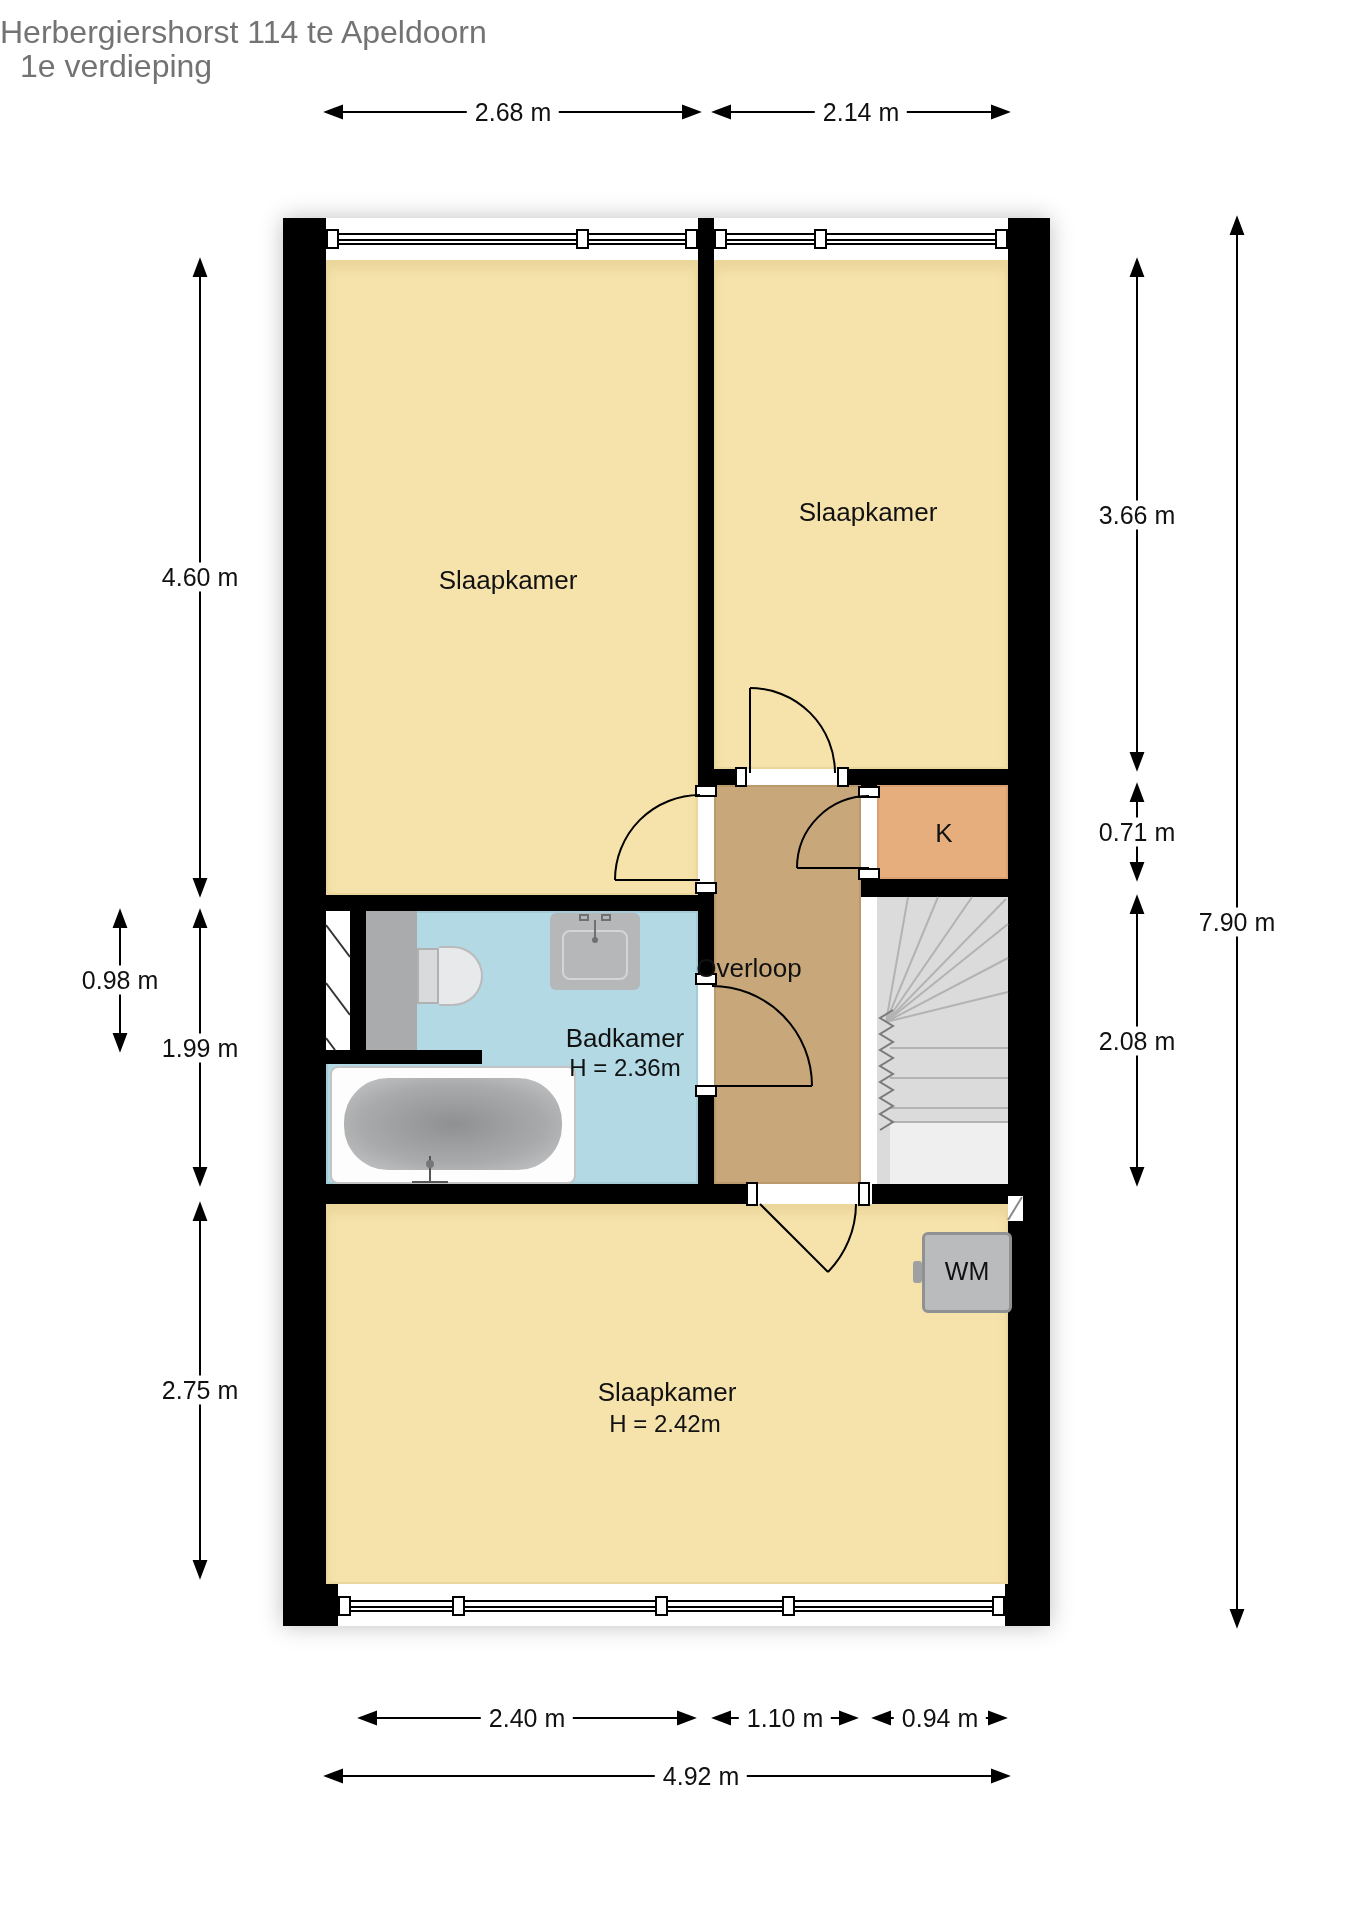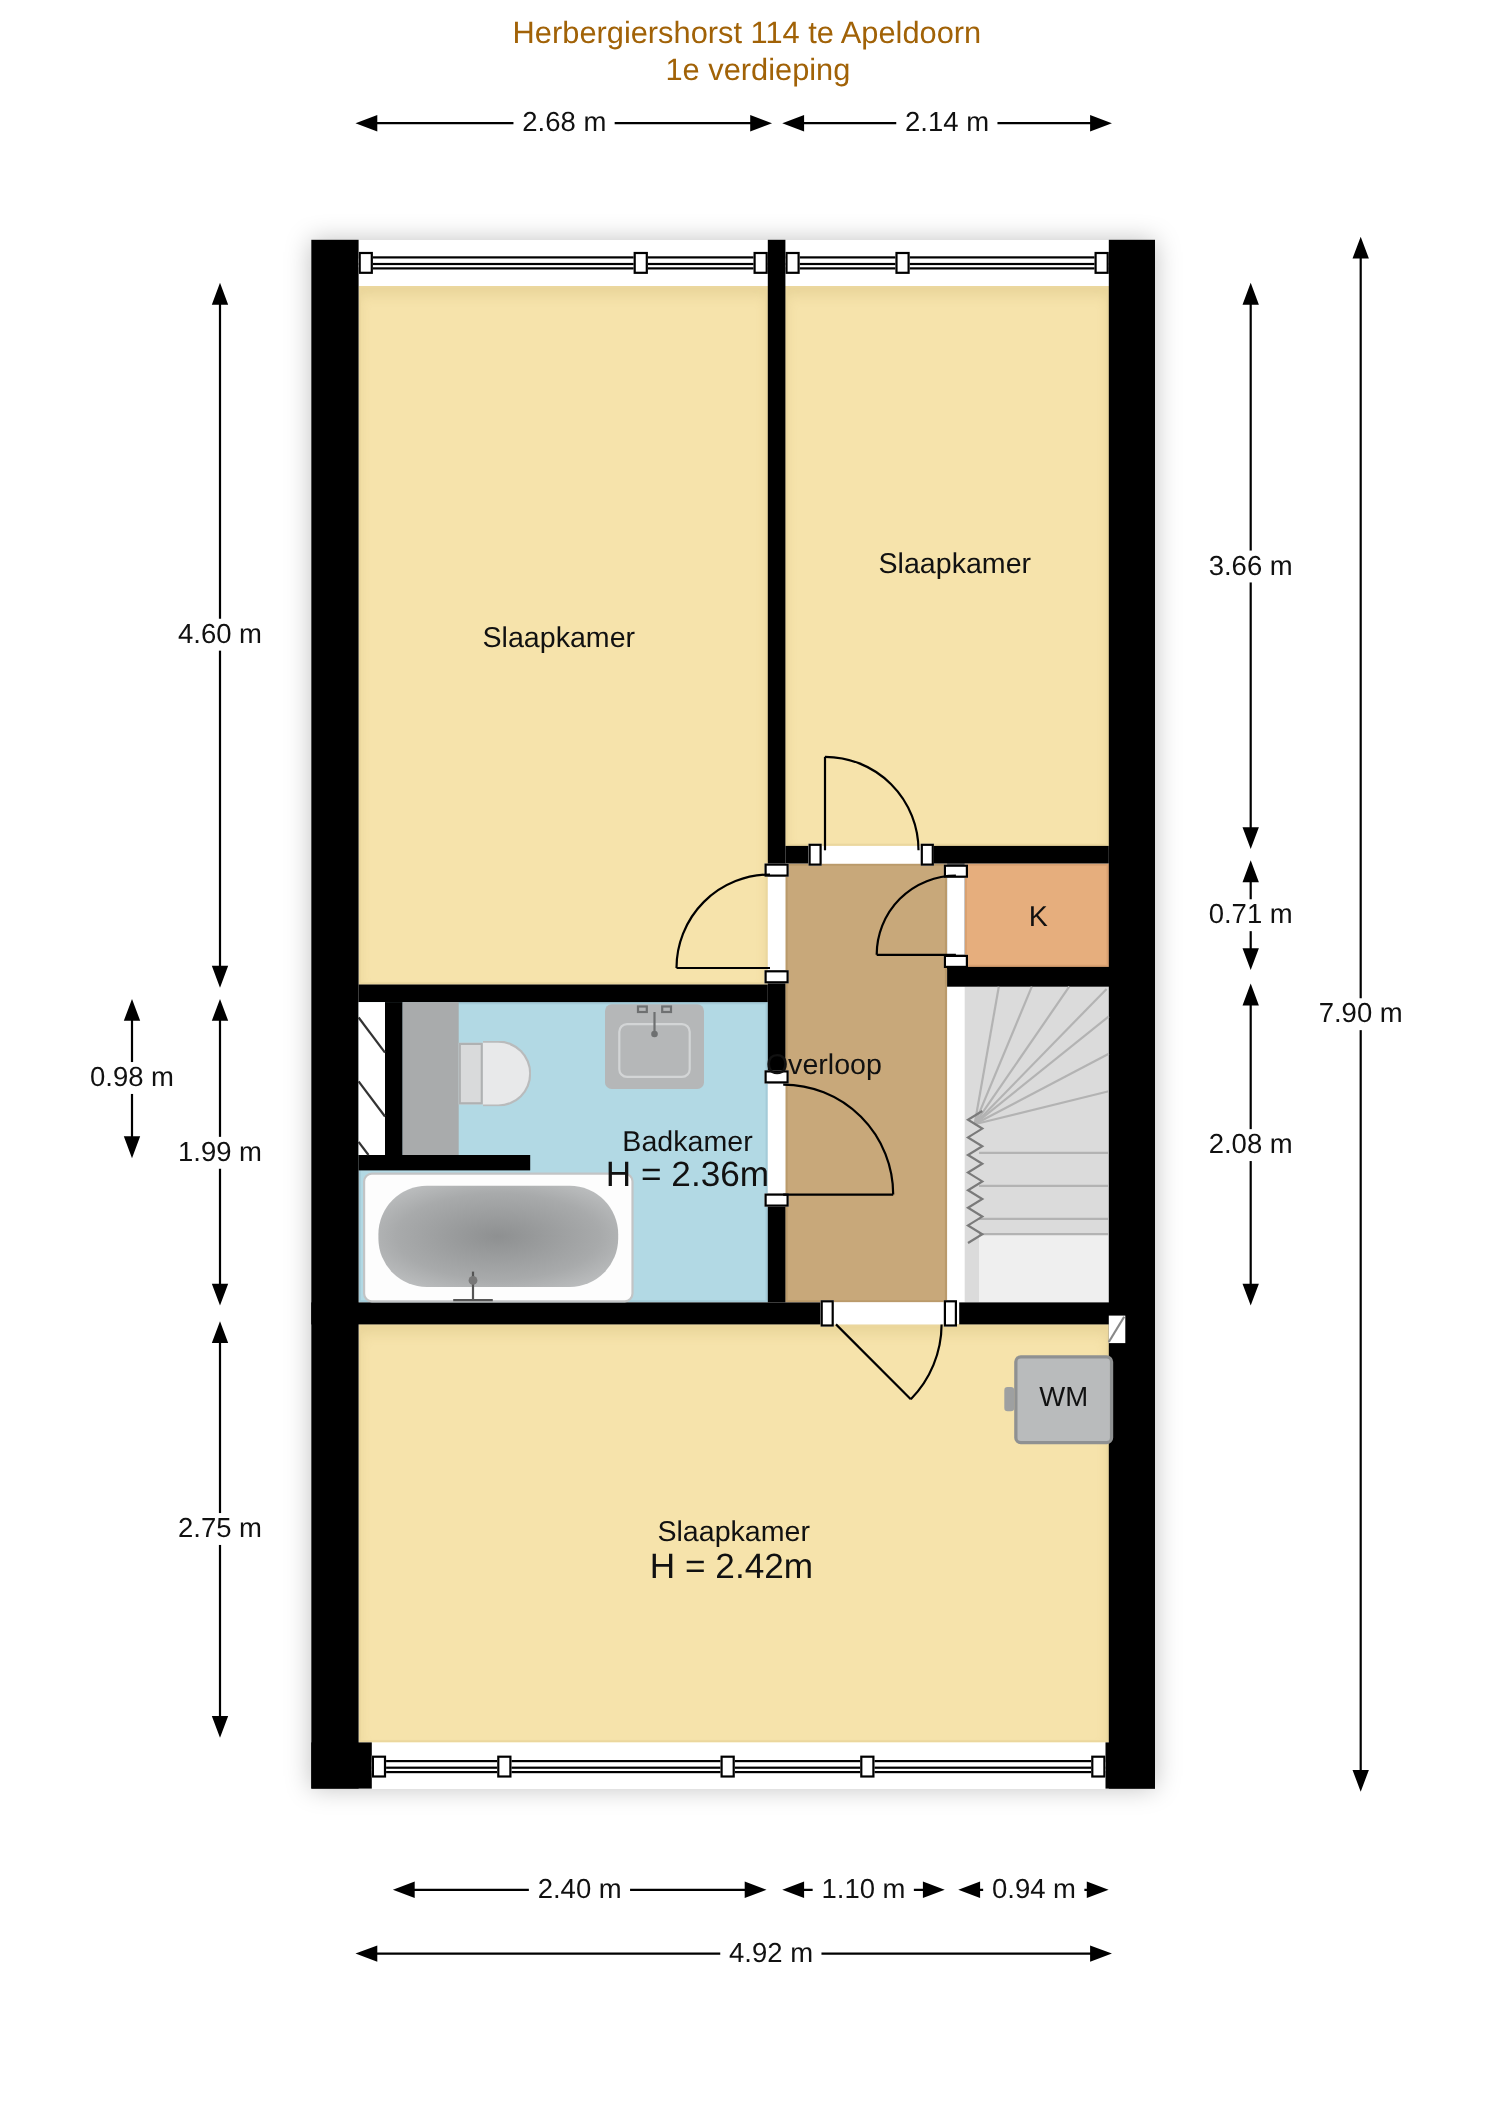--- a/index.html
+++ b/index.html
@@ -13,23 +13,23 @@
   .floor-k{background:#E6AE7D;box-shadow:inset 0 0 0 2px #D9A171;}
   .floor-bath{background:#B2D9E4;box-shadow:inset 0 0 0 2px #A4CBD8;}
   .floor-stairs{background:#DBDBDB;}
   .opening{position:absolute;background:#fff;}
   .cap{position:absolute;background:#fff;border:2px solid #000;box-sizing:border-box;}
   .glaze{position:absolute;border-top:2px solid #000;border-bottom:2px solid #000;background:#fff;box-sizing:border-box;}
   .glaze .mid{position:absolute;left:0;right:0;top:4px;height:2px;background:#000;}
   .lbl{position:absolute;transform:translate(-50%,-50%);white-space:nowrap;
        font-size:26px;color:#111;text-align:center;}
   .dim{background:#fff;padding:0 8px;font-size:25px;}
-  .title{position:absolute;left:0;right:0;text-align:center;font-size:28px;color:#a16207;}
+  .title{position:absolute;left:0;right:0;font-size:32px;color:#737373;}
   .foot{position:absolute;left:0;right:0;text-align:center;font-size:27px;color:#000;}
-  .hnote{font-size:32px;text-align:right;}
+  .hnote{font-size:24px;text-align:right;}
   svg{position:absolute;left:0;top:0;}
 </style>
 </head>
 <body>
 
 <div id="page">
 
   <div class="title" style="top:14px;">Herbergiershorst 114 te Apeldoorn</div>
   <div class="title" style="top:48px;padding-left:20px;">1e verdieping</div>
 

